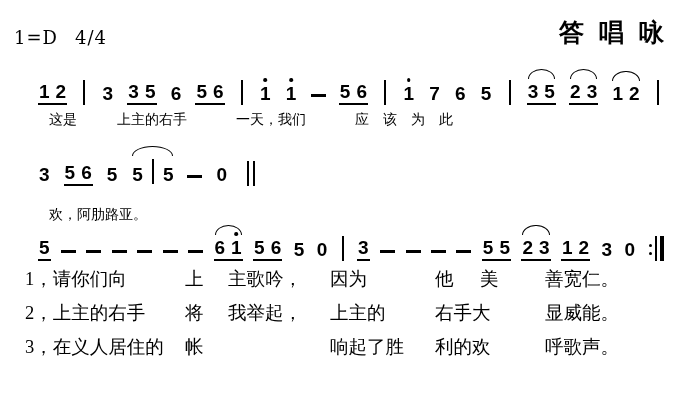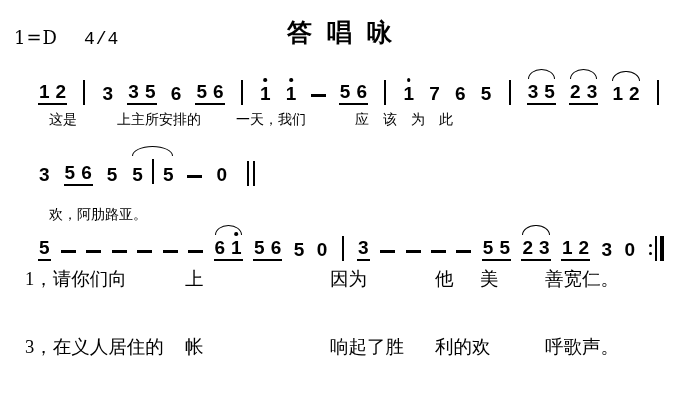--- a/index.html
+++ b/index.html
@@ -2,22 +2,22 @@
 <html><head>
 <meta charset="utf-8">
 <style>
   html,body{margin:0;padding:0;}
   body{width:679px;height:403px;background:#fff;position:relative;overflow:hidden;
        font-family:"Liberation Serif",serif;color:#000;}
   .page{position:absolute;inset:0;}
 
   
   .hdr{position:absolute;top:27px;left:14px;font:18px "DejaVu Serif",serif;letter-spacing:1px;}
-  .hdr .time{margin-left:26px;font-family:Liberation Mono, monospace;}
-  .title{position:absolute;top:16px;left:0;width:100%;text-align:center;
+  .hdr .time{margin-left:17px;}
+  .title{position:absolute;top:16px;left:0;width:100%;text-align:right;
          font-family:Liberation Sans, sans-serif;font-weight:700;font-size:25px;
          letter-spacing:15px;text-indent:15px;}
 
   
   .music{position:absolute;left:38px;display:flex;align-items:flex-end;}
   .l1{top:80px;width:624px;justify-content:space-between;}
   .l2{top:159px;gap:13px;}
   .l3{top:236px;width:626px;justify-content:space-between;}
 
   .note{position:relative;display:inline-flex;padding:0 1px 2px;}
@@ -160,21 +160,21 @@
         <span class="note">
           <span class="nv">2</span>
         </span>
         <span class="arc"></span>
       </span>
       <span class="bar"></span>
     </div>
 
   <div class="lyr lyr1">
     <span class="s1">这是</span>
-    <span class="s2">上主所安排的</span>
+    <span class="s2">上主的右手</span>
     <span class="s3">一天，我们</span>
     <span class="s4">应该为此</span>
   </div>
 
   <div class="music l2" id="music-line-2">
       <span class="note">
         <span class="nv">3</span>
       </span>
       <span class="grp beam">
         <span class="note">
@@ -290,26 +290,36 @@
           <i></i>
         </span>
         <span class="bar"></span>
         <span class="bar thick"></span>
       </span>
     </div>
 
   <div class="verse v1">
     <span class="cc1">1，请你们向</span>
     <span class="cc2">上</span>
+    <span class="cc3">主歌吟，</span>
     <span class="cc4">因为</span>
     <span class="cc5">他</span>
     <span class="cc6">美</span>
     <span class="cc7">善宽仁。</span>
   </div>
 
+  <div class="verse v2">
+    <span class="cc1">2，上主的右手</span>
+    <span class="cc2">将</span>
+    <span class="cc3">我举起，</span>
+    <span class="cc4">上主的</span>
+    <span class="cc5">右手大</span>
+    <span class="cc6"></span>
+    <span class="cc7">显威能。</span>
+  </div>
 
   <div class="verse v3">
     <span class="cc1">3，在义人居住的</span>
     <span class="cc2">帐</span>
     <span class="cc4">响起了胜</span>
     <span class="cc5">利的欢</span>
     <span class="cc6"></span>
     <span class="cc7">呼歌声。</span>
   </div>
 

